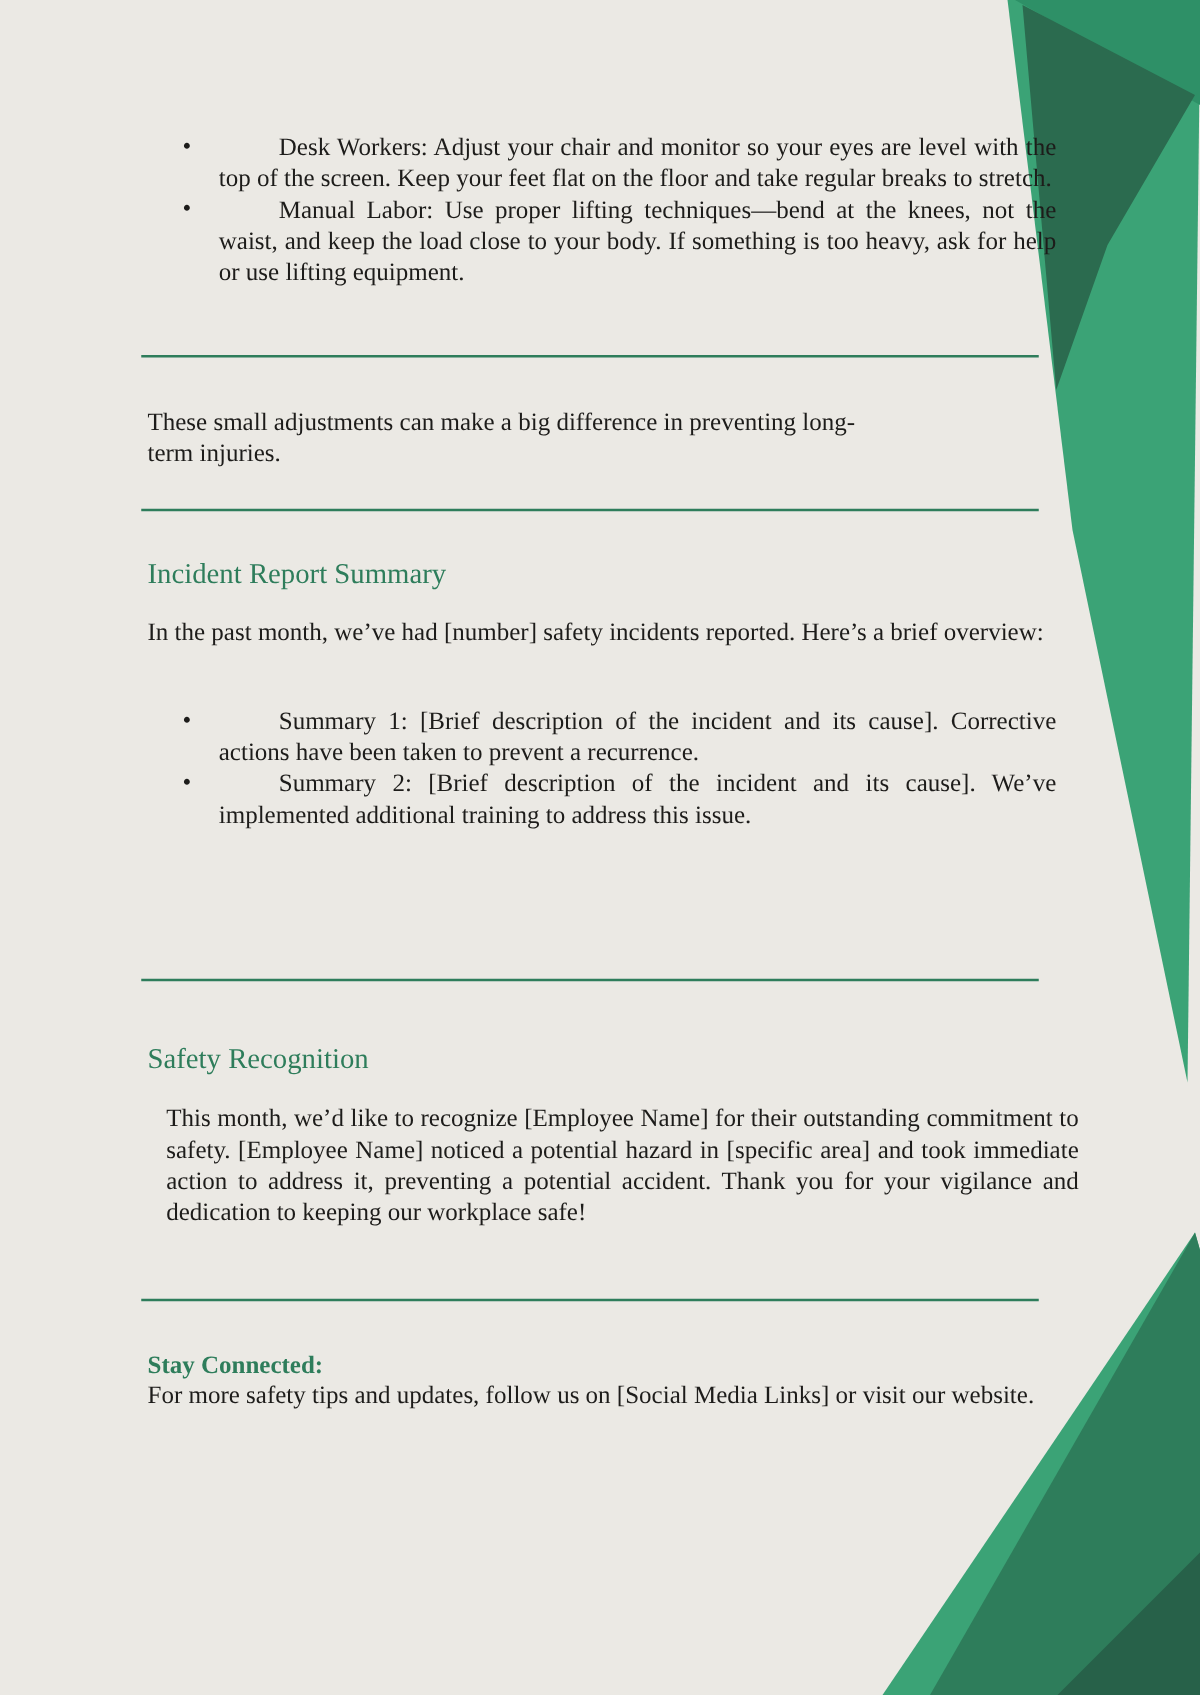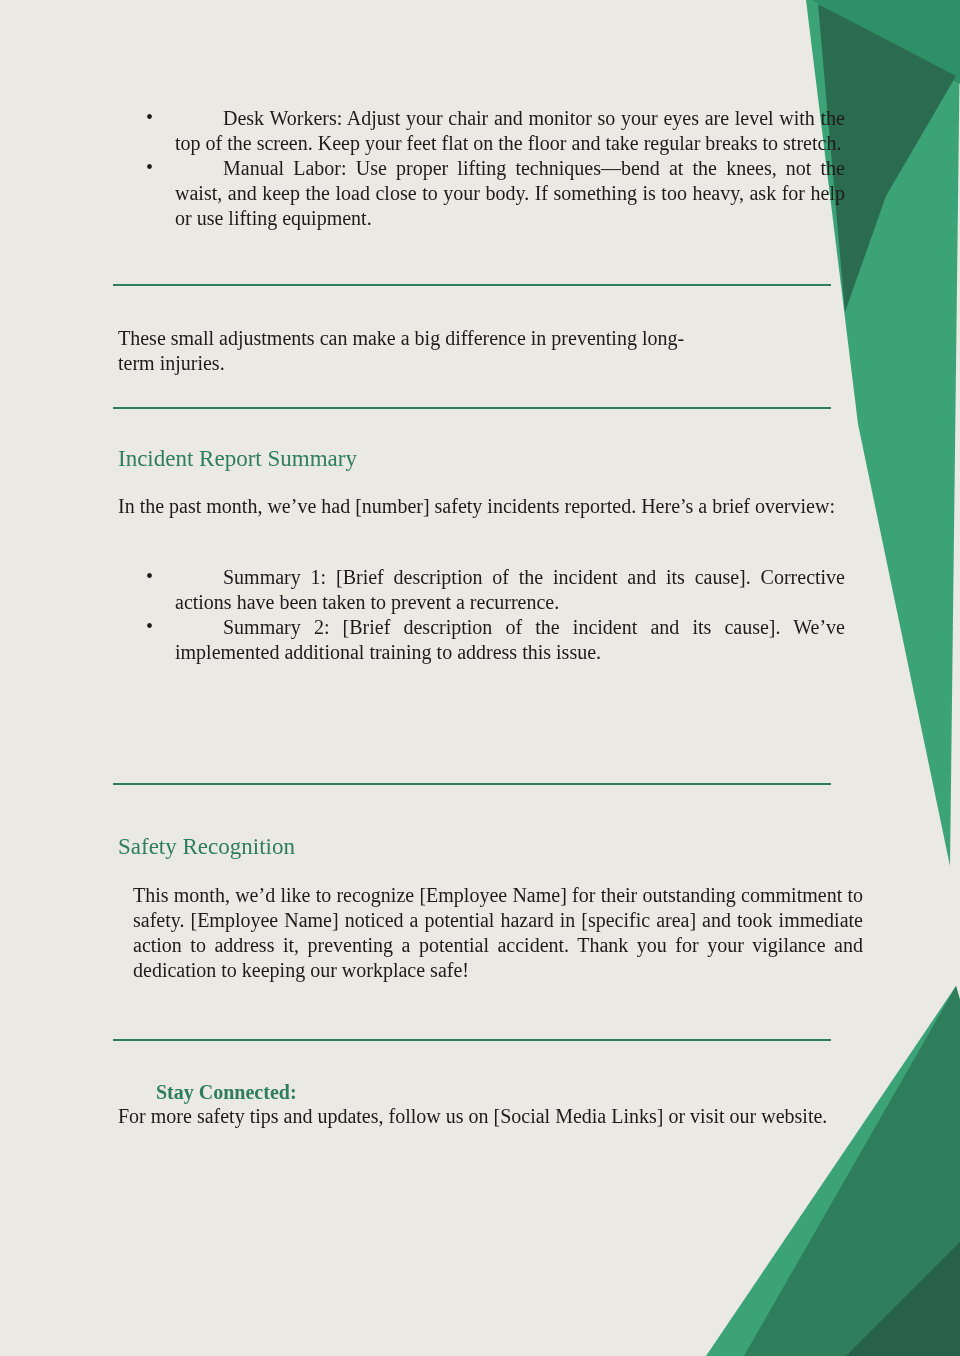--- a/index.html
+++ b/index.html
@@ -123,17 +123,17 @@
 
 
   <div class="divider" style="top:783px;"></div>
 
   <h2 class="heading" style="top:833px;">Safety Recognition</h2>
 
   <p class="txt just" style="top:883px; left:118px; width:730px;margin-left:15px;">This month, we’d like to recognize [Employee Name] for their outstanding commitment to safety. [Employee Name] noticed a potential hazard in [specific area] and took immediate action to address it, preventing a potential accident. Thank you for your vigilance and dedication to keeping our workplace safe!</p>
 
   <div class="divider" style="top:1039px;"></div>
 
-  <h3 class="subheading" style="top:1080px;margin-left:38px;">Stay Connected:</h3>
+  <h3 class="subheading" style="top:1080px;">Stay Connected:</h3>
 
   <p class="txt" style="top:1104px; left:118px; width:730px;">For more safety tips and updates, follow us on [Social Media Links] or visit our website.</p>
 
 </div>
 
 </body></html>

